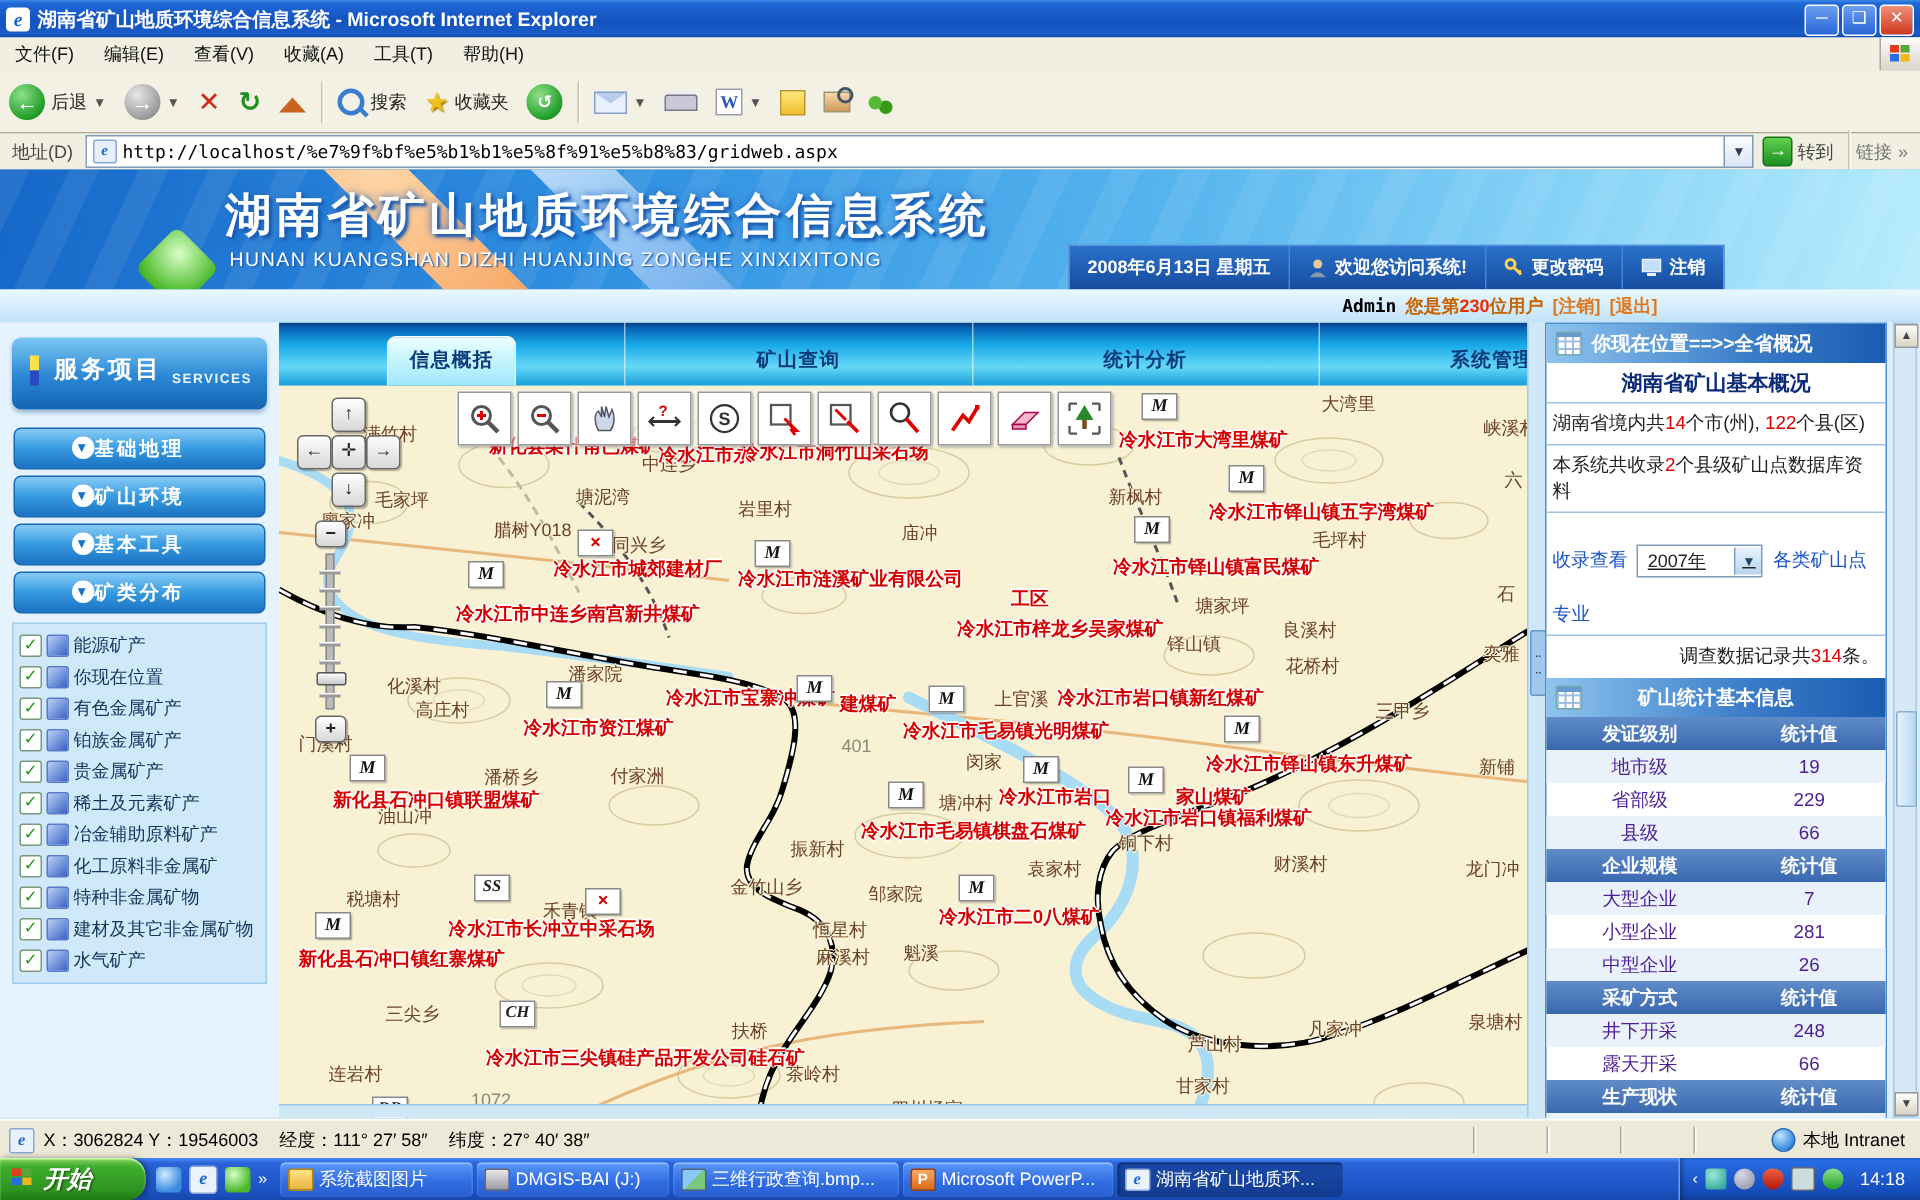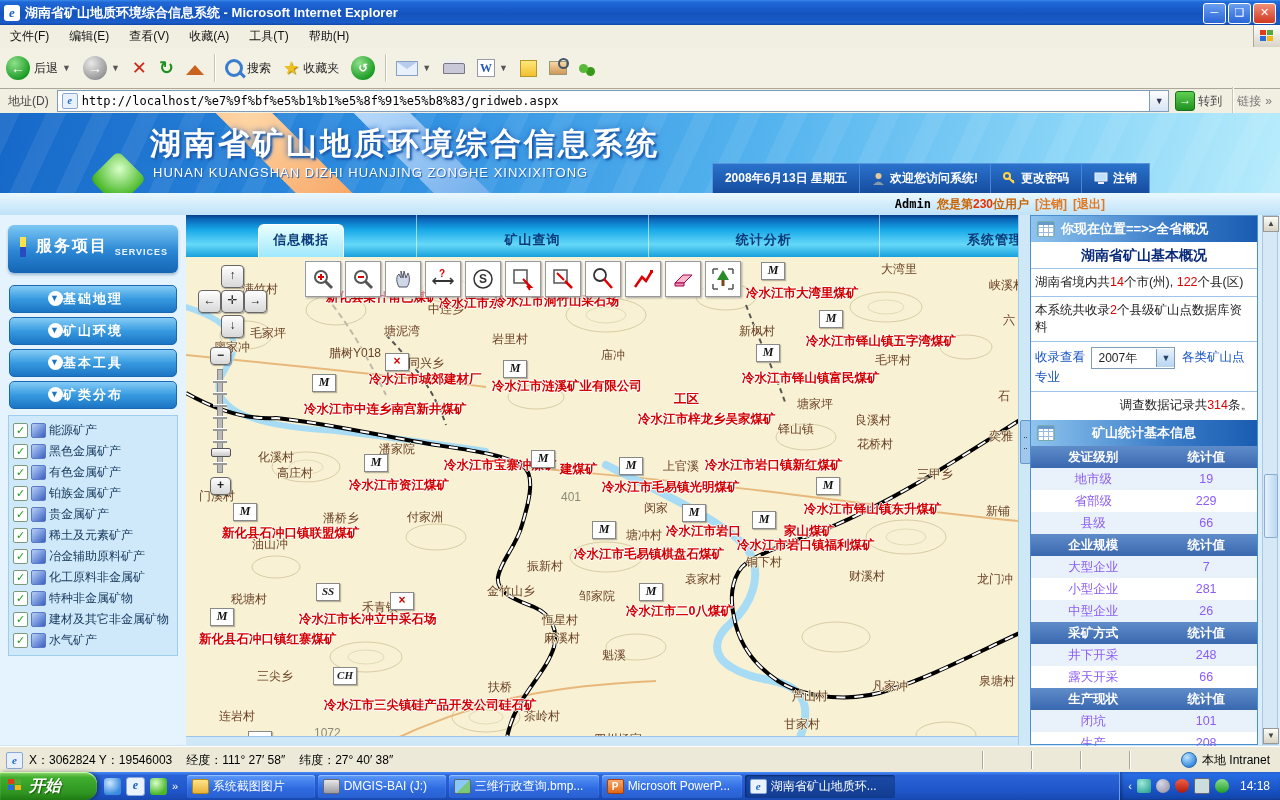--- a/index.html
+++ b/index.html
@@ -134,27 +134,27 @@
     display:flex;align-items:center;gap:6px;color:#fff;font-size:13px;font-weight:bold;padding-left:6px;}
   .phead.second{margin-top:1px;gap:37px;}
   .calico{width:16px;height:14px;background:#fff;border:1px solid #7aa;border-radius:2px;
     background-image:linear-gradient(#69c 3px,transparent 3px),linear-gradient(90deg,#9bd 1px,transparent 1px),linear-gradient(#9bd 1px,transparent 1px);
     background-size:100% 100%,5px 5px,5px 5px;}
   .ptitle{height:26px;line-height:26px;text-align:center;color:#0a2a7a;font-weight:bold;font-size:14px;border-bottom:1px solid #9fc4e8;}
   .pline{padding:5px 4px;font-size:12.5px;color:#222;border-bottom:1px solid #9fc4e8;line-height:17px;}
   .pline .red{color:#e00000;}
   .pline .blue{color:#1a56c4;}
   .yearsel{display:inline-flex;align-items:center;height:20px;border:1px solid #7f9db9;background:#fff;
-    vertical-align:middle;margin:0 3px;}
+    vertical-align:middle;margin:16px 3px;text-decoration:underline;}
   .yearsel .yv{padding:0 6px;font-size:12px;width:52px;}
   .yearsel .ya{width:17px;height:18px;background:linear-gradient(#e8f2fc,#b8d4f0);border-left:1px solid #7f9db9;
     text-align:center;font-size:9px;line-height:18px;color:#246;}
   .srow,.sghead{display:flex;height:22px;line-height:22px;font-size:12.5px;}
   .sghead{background:linear-gradient(#5f8cc8,#3a68b0);color:#fff;font-weight:bold;}
-  .srow{color:#8b5cf6;}
+  .srow{color:#4c1d95;}
   .srow.alt{background:#e9f1fb;}
   .c1{width:55%;text-align:center;}
   .c2{width:45%;text-align:center;}
   
   .rightgap{position:absolute;left:1258px;top:215px;width:22px;height:530px;background:#dceefa;}
   .vscroll2{position:absolute;left:1262px;top:215px;width:16px;height:530px;background:#d6e8f6;border:1px solid #aac8e4;box-sizing:border-box;}
   .sbtn{position:absolute;left:0;width:14px;height:14px;background:linear-gradient(#fdfdf6,#d8d4c4);
     border:1px solid #9a96884;border:1px solid #999;text-align:center;font-size:8px;line-height:14px;color:#444;}
   .vs2-handle{position:absolute;left:1px;top:258px;width:12px;height:62px;background:linear-gradient(90deg,#e8f2fc,#b8d8f0);border:1px solid #88aed4;border-radius:2px;}
   
@@ -364,21 +364,21 @@
       </div>
     <div class="layers" id="layer-list">
         <div class="layer">
           <span class="cb">✓</span>
           <span class="cube-ico"></span>
           <span>能源矿产</span>
         </div>
         <div class="layer">
           <span class="cb">✓</span>
           <span class="cube-ico"></span>
-          <span>黑色金属矿产</span>
+          <span>你现在位置</span>
         </div>
         <div class="layer">
           <span class="cb">✓</span>
           <span class="cube-ico"></span>
           <span>有色金属矿产</span>
         </div>
         <div class="layer">
           <span class="cb">✓</span>
           <span class="cube-ico"></span>
           <span>铂族金属矿产</span>
@@ -648,21 +648,21 @@
         <div class="place" style="left: 72px; top: 234px;">化溪村</div>
         <div class="place" style="left: 91px; top: 250px;">高庄村</div>
         <div class="place" style="left: 13px; top: 273px;">门溪村</div>
         <div class="place" style="left: 193px; top: 226px;">潘家院</div>
         <div class="place" style="left: 66px; top: 321px;">油山冲</div>
         <div class="place gray" style="left: 375px; top: 275px;">401</div>
         <div class="place" style="left: 71px; top: 453px;">三尖乡</div>
         <div class="place" style="left: 33px; top: 493px;">连岩村</div>
         <div class="place gray" style="left: 128px; top: 511px;">1072</div>
         <div class="place" style="left: 358px; top: 415px;">麻溪村</div>
-        <div class="place" style="left: 416px; top: 432px;">魁溪</div>
+        <div class="place" style="left: 416px; top: 412px;">魁溪</div>
         <div class="place" style="left: 302px; top: 464px;">扶桥</div>
         <div class="place" style="left: 338px; top: 493px;">茶岭村</div>
         <div class="place" style="left: 408px; top: 516px;">四川场家</div>
         <div class="place" style="left: 606px; top: 473px;">芦山村</div>
         <div class="place" style="left: 686px; top: 463px;">凡家冲</div>
         <div class="place" style="left: 793px; top: 458px;">泉塘村</div>
         <div class="place" style="left: 598px; top: 501px;">甘家村</div>
         <div class="place" style="left: 28px; top: 124px;">廖家冲</div>
         <div class="mmark" style="left: 575px; top: 47px;">M</div>
         <div class="mmark" style="left: 633px; top: 95px;">M</div>

